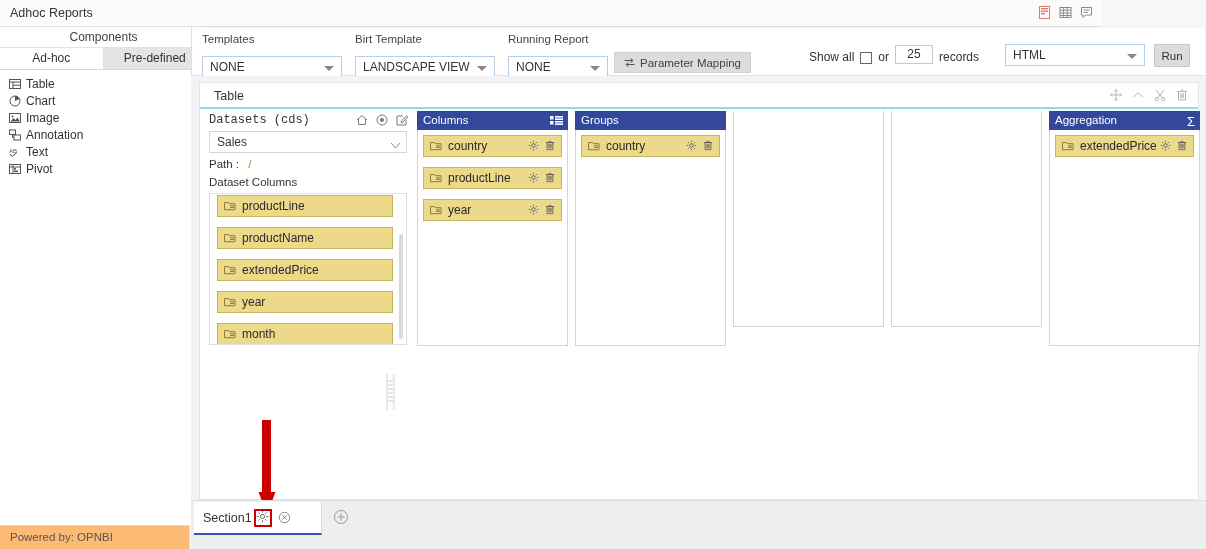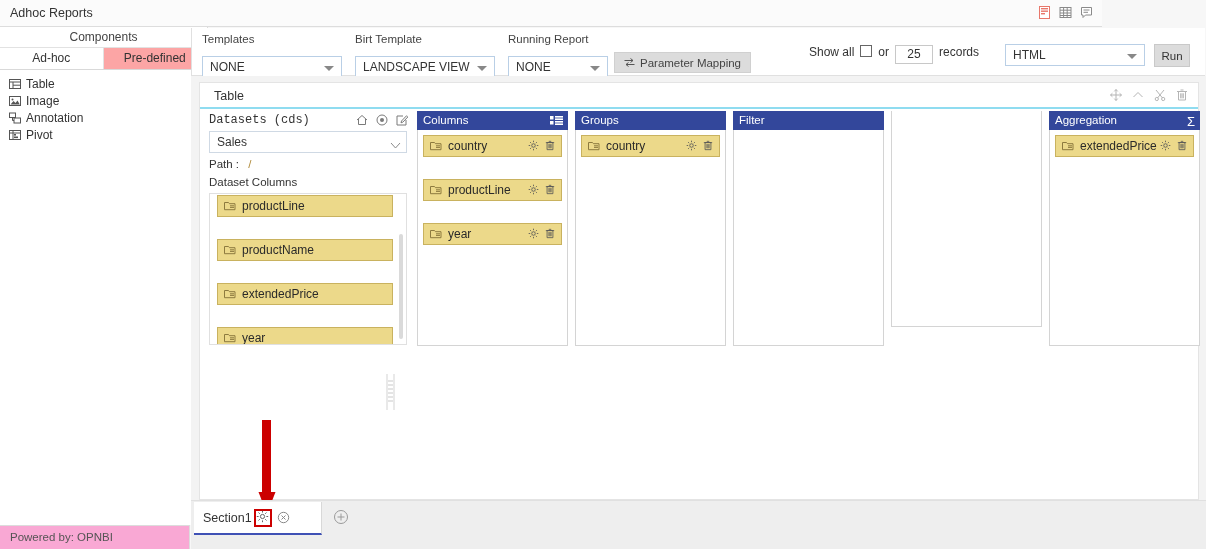--- a/index.html
+++ b/index.html
@@ -42,31 +42,31 @@
     height: 21px; line-height: 21px; text-align: center;
     font-size: 12px; color: #444; background: #ffffff;
     border-bottom: 1px solid #e2e2e2;
   }
   .comp-tabs { display: flex; height: 22px; border-bottom: 1px solid #d9d9d9; }
   .comp-tab {
     flex: 1; text-align: center; line-height: 21px; font-size: 12px;
     cursor: pointer; color: #333; border-right: 1px solid #e2e2e2;
   }
   .comp-tab.active { background: #ffffff; font-weight: normal; }
-  .comp-tab.inactive { background: #fca5a5; }
+  .comp-tab.inactive { background: #e5e5e5; }
   .comp-list { padding: 5px 0 0 8px; }
   .comp-item {
     display: flex; align-items: center; gap: 5px;
     height: 17px; font-size: 12px; color: #333; cursor: pointer;
   }
   .comp-item .ic { width: 13px; height: 13px; display:flex; align-items:center; justify-content:center; }
 
   .footer {
     position: absolute; left: 0; top: 525px; width: 190px; height: 24px;
-    background: #f9a8d4; border-top: 1px solid #dcdcdc; border-right: 1px solid #dcdcdc;
+    background: #fdba74; border-top: 1px solid #dcdcdc; border-right: 1px solid #dcdcdc;
   }
   .footer span { position: absolute; left: 10px; top: 5px; font-size: 11.5px; color: #555; }
 
   
   .toolbar {
     position: absolute; left: 191px; top: 28px; width: 1014px; height: 48px;
     background: #ffffff; border: 1px solid #e0e0e0; border-top: none; border-right: none;
   }
   .fieldgrp { position: absolute; }
   .fieldlabel { font-size: 11.5px; color: #444; margin-bottom: 11px; display:block; }
@@ -79,21 +79,21 @@
     width: 0; height: 0; border-left: 5px solid transparent;
     border-right: 5px solid transparent; border-top: 5px solid #888;
   }
   .btn-gray {
     height: 21px; background: #dcdcdc; border: 1px solid #d0d0d0;
     font-size: 11.5px; color: #444; display: inline-flex; align-items: center;
     justify-content: center; gap: 5px; cursor: pointer; padding: 0 9px;
   }
   .showall {
     position: absolute; font-size: 12px; color: #333;
-    display: flex; align-items: flex-start; gap: 6px;
+    display: flex; align-items: flex-end; gap: 6px;
   }
   .chk {
     width: 12px; height: 12px; border: 1px solid #666; background: #fff;
     display: inline-block; cursor: pointer;
   }
   .numbox {
     width: 38px; height: 19px; border: 1px solid #c8c8c8; background: #fff;
     font-size: 12px; color: #333; text-align: center; line-height: 17px;
     cursor: text;
   }
@@ -147,21 +147,21 @@
     border: 1px solid #e0e0e0; background: #fff; overflow: hidden;
   }
   .ds-cols-inner { position: absolute; left: 7px; top: 1px; width: 176px; }
   .ds-scroll {
     position: absolute; right: 3px; top: 40px; width: 4px; height: 105px;
     background: #dadada; border-radius: 2px;
   }
 
   .pill {
     height: 22px; background: #ecd98a; border: 1px solid #c9b25f;
-    margin-bottom: 22px; display: flex; align-items: center;
+    margin-bottom: 10px; display: flex; align-items: center;
     padding: 0 6px; font-size: 12px; color: #2a2a2a; cursor: move;
     position: relative;
   }
   .pill .pico { margin-right: 6px; display:flex; align-items:center; }
   .pill .pacts {
     position: absolute; right: 5px; top: 3px; display: flex; gap: 5px; align-items: center;
   }
   .pill .pacts .ai { cursor: pointer; width: 12px; height: 12px; display:flex; align-items:center; justify-content:center;}
 
   .bucket { position: absolute; top: 0; width: 151px; height: 235px; }
@@ -187,21 +187,21 @@
   
   .sectionbar {
     position: absolute; left: 191px; top: 500px; width: 1015px; height: 49px;
     background: #eeeeee; border-top: 1px solid #e0e0e0;
   }
   .sectab {
     position: absolute; left: 3px; top: 1px; width: 128px; height: 33px;
     background: #ffffff; border-right: 1px solid #d8d8d8;
     border-bottom: 2px solid #3f51b5;
     display: flex; align-items: center; padding-left: 9px; gap: 2px;
-    font-size: 12.5px; color: #333; cursor: pointer;
+    font-size: 12.5px; color: #333; cursor: pointer; text-align: right;
   }
   .sectab .gearbox {
     border: 2px solid #cc0000; width: 18px; height: 18px;
     display: flex; align-items: center; justify-content: center; cursor: pointer;
   }
   .sectab .closeic { width: 14px; height: 14px; cursor: pointer; margin-left: 3px; }
   .addsec {
     position: absolute; left: 142px; top: 8px; width: 16px; height: 16px;
     cursor: pointer;
   }
@@ -262,20 +262,29 @@
           <svg width="12" height="12" viewBox="0 0 12 12">
               <rect x="0.5" y="1.5" width="11" height="9" fill="none" stroke="#555"></rect>
               <line x1="0.5" y1="4" x2="11.5" y2="4" stroke="#555"></line>
               <line x1="4" y1="4" x2="4" y2="10.5" stroke="#555"></line>
               <line x1="4" y1="7.2" x2="11.5" y2="7.2" stroke="#555"></line>
             </svg>
         </span>
         <span>Table</span>
       </div>
 
+      <div class="comp-item">
+        <span class="ic">
+          <svg width="12" height="12" viewBox="0 0 12 12">
+              <circle cx="6" cy="6" r="5" fill="none" stroke="#555"></circle>
+              <path d="M6 6 L6 1 A5 5 0 0 1 10.5 4 Z" fill="#555"></path>
+            </svg>
+        </span>
+        <span>Chart</span>
+      </div>
 
       <div class="comp-item">
         <span class="ic">
           <svg width="12" height="12" viewBox="0 0 12 12">
               <rect x="0.5" y="1.5" width="11" height="9" fill="none" stroke="#555"></rect>
               <circle cx="3.5" cy="4.5" r="1" fill="#555"></circle>
               <path d="M1.5 9.5 L4.5 6 L6.5 8 L8.5 5.5 L10.8 9.5 Z" fill="#555"></path>
             </svg>
         </span>
         <span>Image</span>
@@ -286,20 +295,29 @@
           <svg width="12" height="12" viewBox="0 0 12 12">
               <rect x="0.5" y="1" width="6" height="4.5" fill="none" stroke="#555"></rect>
               <rect x="5" y="6" width="6.5" height="5" fill="none" stroke="#555"></rect>
               <line x1="3.5" y1="5.5" x2="3.5" y2="8.5" stroke="#555"></line>
               <line x1="3.5" y1="8.5" x2="5" y2="8.5" stroke="#555"></line>
             </svg>
         </span>
         <span>Annotation</span>
       </div>
 
+      <div class="comp-item">
+        <span class="ic">
+          <svg width="12" height="12" viewBox="0 0 12 12">
+              <text x="0" y="6.5" font-size="6" fill="#555" font-family="Liberation Sans, sans-serif">AB</text>
+              <path d="M1 8 L3 10.5 L8 6.5" fill="none" stroke="#555"></path>
+            </svg>
+        </span>
+        <span>Text</span>
+      </div>
 
       <div class="comp-item">
         <span class="ic">
           <svg width="12" height="12" viewBox="0 0 12 12">
               <rect x="0.5" y="1.5" width="11" height="9" fill="none" stroke="#555"></rect>
               <line x1="0.5" y1="4" x2="11.5" y2="4" stroke="#555"></line>
               <line x1="4" y1="1.5" x2="4" y2="10.5" stroke="#555"></line>
               <rect x="5" y="5" width="2" height="1.6" fill="#555"></rect>
               <rect x="5" y="7.5" width="4" height="1.6" fill="#555"></rect>
             </svg>
@@ -624,23 +642,20 @@
                       <path d="M2.5 2.5 h7 v8.5 h-7 z" fill="none" stroke="#555"></path>
                       <path d="M1 2.5 h10 M4.5 1 h3 M4.7 4.3 v5 M6 4.3 v5 M7.3 4.3 v5" fill="none" stroke="#555"></path>
                     </svg>
                   </span>
                 </span>
               </div>
             </div>
         </div>
 
         <div class="bucket" style="left:533px;">
-          <div class="bucket-head">
-            <span>Filter</span>
-          </div>
           <div class="bucket-body" id="bucket-2"></div>
         </div>
 
         <div class="bucket" style="left:691px;">
           <div class="bucket-body" id="bucket-3"></div>
         </div>
 
         <div class="bucket" style="left:849px;">
           <div class="bucket-head">
             <span>Aggregation</span>

